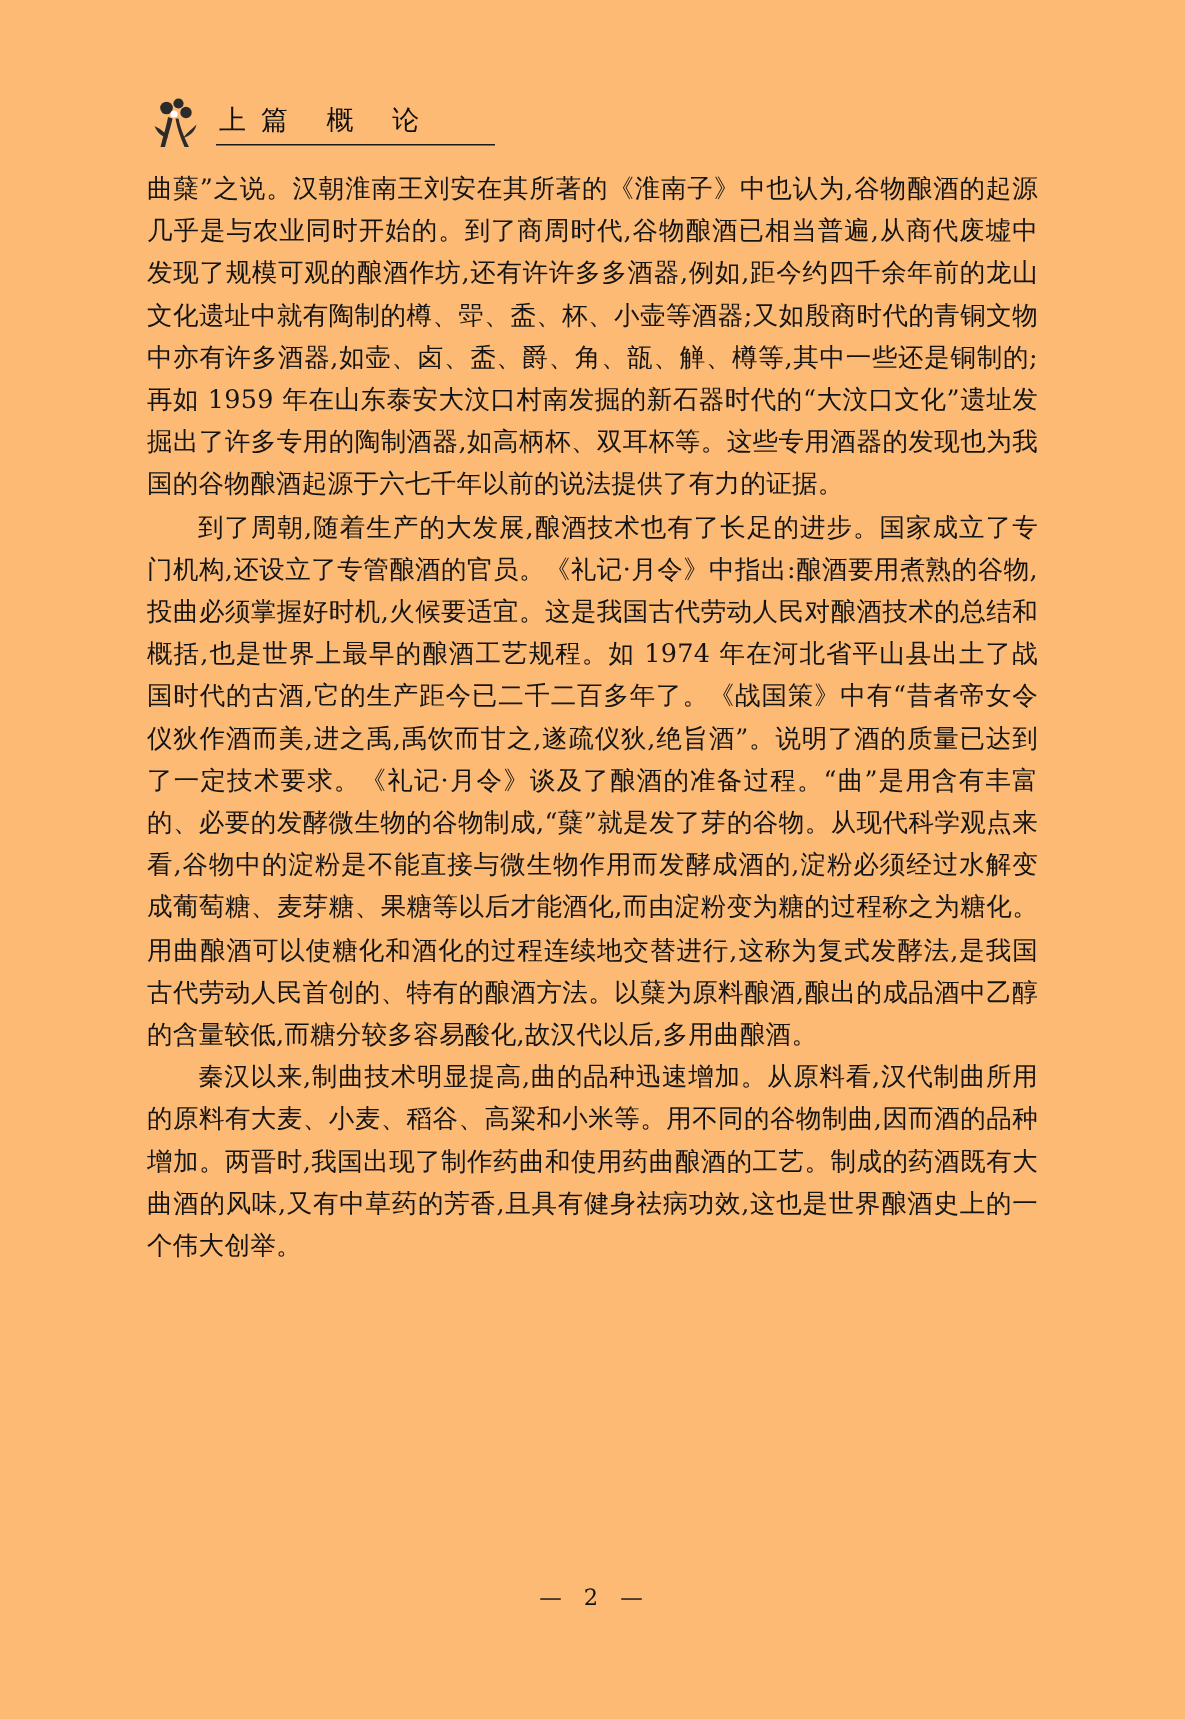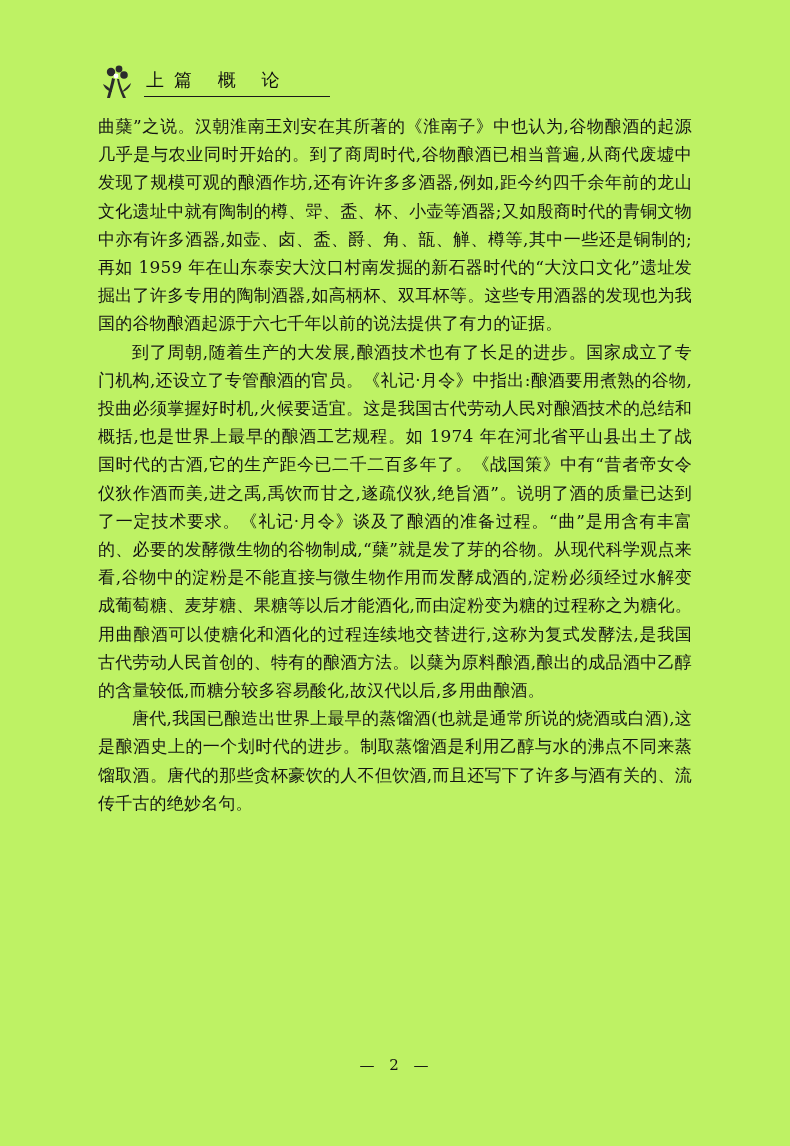--- a/index.html
+++ b/index.html
@@ -4,21 +4,21 @@
 <style>
   html, body {
     margin: 0;
     padding: 0;
     background: #ffffff;
   }
   .page {
     position: relative;
     width: 790px;
     height: 1146px;
-    background: #bef264;
+    background: #fdba74;
     overflow: hidden;
     font-family: "DejaVu Serif", "Liberation Serif", serif;
     color: #141414;
   }
   .content {
     position: absolute;
     left: 98px;
     top: 60px;
     width: 594px;
   }
@@ -100,21 +100,21 @@
           <path d="M33 21 C30 24, 27 26, 24 30 C28 29, 32 26, 33 21 Z"></path>
         </g>
       </svg>
       <div class="header-title">上篇 概 论</div>
       <div class="header-rule"></div>
     </div>
 
     <div class="body-text">
       <p class="first">曲蘖”之说。汉朝淮南王刘安在其所著的《淮南子》中也认为,谷物酿酒的起源几乎是与农业同时开始的。到了商周时代,谷物酿酒已相当普遍,从商代废墟中发现了规模可观的酿酒作坊,还有许许多多酒器,例如,距今约四千余年前的龙山文化遗址中就有陶制的樽、斝、盉、杯、小壶等酒器;又如殷商时代的青铜文物中亦有许多酒器,如壶、卤、盉、爵、角、瓿、觯、樽等,其中一些还是铜制的;再如 1959 年在山东泰安大汶口村南发掘的新石器时代的“大汶口文化”遗址发掘出了许多专用的陶制酒器,如高柄杯、双耳杯等。这些专用酒器的发现也为我国的谷物酿酒起源于六七千年以前的说法提供了有力的证据。</p>
       <p>到了周朝,随着生产的大发展,酿酒技术也有了长足的进步。国家成立了专门机构,还设立了专管酿酒的官员。《礼记·月令》中指出:酿酒要用煮熟的谷物,投曲必须掌握好时机,火候要适宜。这是我国古代劳动人民对酿酒技术的总结和概括,也是世界上最早的酿酒工艺规程。如 1974 年在河北省平山县出土了战国时代的古酒,它的生产距今已二千二百多年了。《战国策》中有“昔者帝女令仪狄作酒而美,进之禹,禹饮而甘之,遂疏仪狄,绝旨酒”。说明了酒的质量已达到了一定技术要求。《礼记·月令》谈及了酿酒的准备过程。“曲”是用含有丰富的、必要的发酵微生物的谷物制成,“蘖”就是发了芽的谷物。从现代科学观点来看,谷物中的淀粉是不能直接与微生物作用而发酵成酒的,淀粉必须经过水解变成葡萄糖、麦芽糖、果糖等以后才能酒化,而由淀粉变为糖的过程称之为糖化。用曲酿酒可以使糖化和酒化的过程连续地交替进行,这称为复式发酵法,是我国古代劳动人民首创的、特有的酿酒方法。以蘖为原料酿酒,酿出的成品酒中乙醇的含量较低,而糖分较多容易酸化,故汉代以后,多用曲酿酒。</p>
-      <p>唐代,我国已酿造出世界上最早的蒸馏酒(也就是通常所说的烧酒或白酒),这是酿酒史上的一个划时代的进步。制取蒸馏酒是利用乙醇与水的沸点不同来蒸馏取酒。唐代的那些贪杯豪饮的人不但饮酒,而且还写下了许多与酒有关的、流传千古的绝妙名句。</p>
+      <p>秦汉以来,制曲技术明显提高,曲的品种迅速增加。从原料看,汉代制曲所用的原料有大麦、小麦、稻谷、高粱和小米等。用不同的谷物制曲,因而酒的品种增加。两晋时,我国出现了制作药曲和使用药曲酿酒的工艺。制成的药酒既有大曲酒的风味,又有中草药的芳香,且具有健身祛病功效,这也是世界酿酒史上的一个伟大创举。</p>
     </div>
 
   </div>
 
   <div class="footer">
     <span class="dash">—</span>
     <span>2</span>
     <span class="dash">—</span>
   </div>
 

